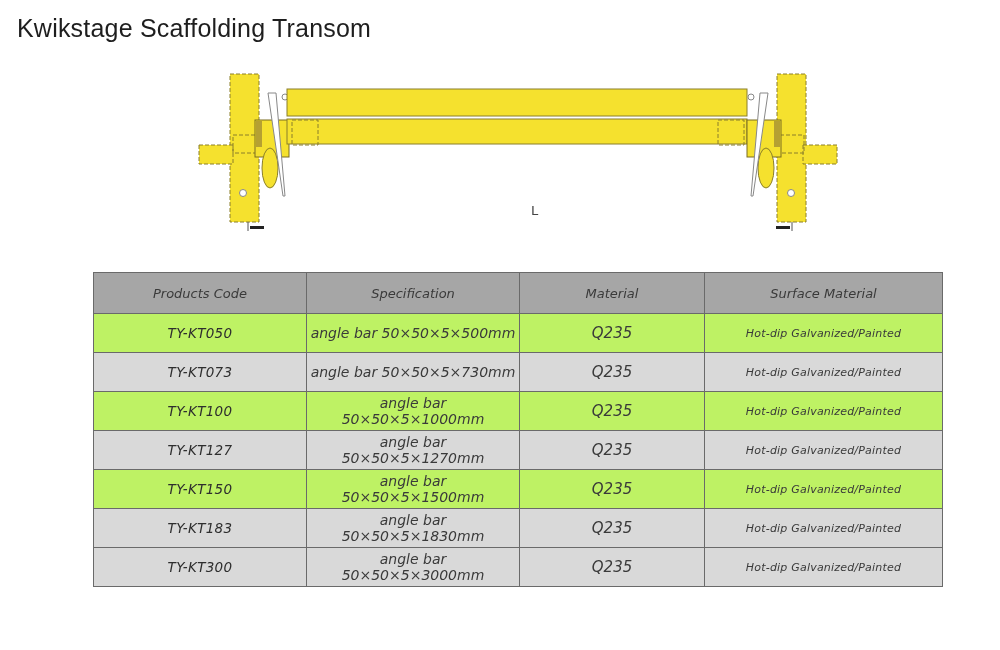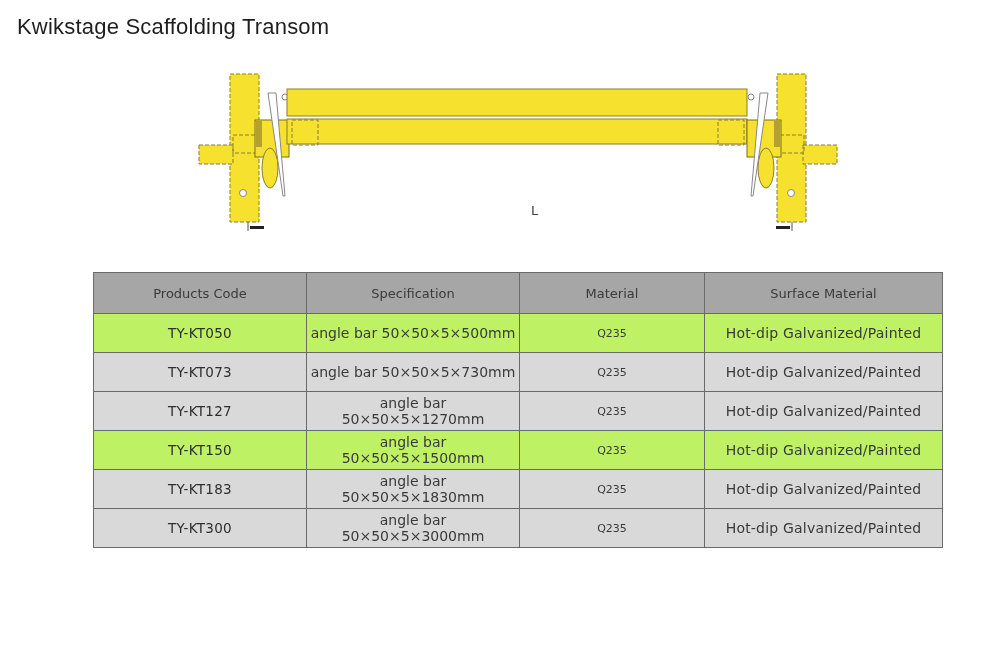--- a/index.html
+++ b/index.html
@@ -1,28 +1,28 @@
 <!DOCTYPE html>
 <html><head>
   <meta charset="utf-8">
   <style>
     html, body { margin: 0; padding: 0; background: #ffffff; }
     body { width: 1000px; height: 650px; position: relative; overflow: hidden; font-family: "Liberation Sans", sans-serif; color: #333; }
-    .title { position: absolute; left: 17px; top: 14px; font-size: 22px; color: #1e1e1e; letter-spacing: 0.2px; font-family: "Liberation Sans", sans-serif; }
+    .title { position: absolute; left: 17px; top: 14px; font-size: 25px; color: #1e1e1e; letter-spacing: 0.2px; font-family: "Liberation Sans", sans-serif; }
     .diagram { position: absolute; left: 0; top: 0; width: 1000px; height: 260px; }
     .dim-label { position: absolute; left: 531px; top: 203px; font-size: 13px; color: #444; font-family: "DejaVu Sans", sans-serif; }
     table.spec { position: absolute; left: 93px; top: 272px; border-collapse: collapse; width: 850px; font-family: "DejaVu Sans", sans-serif; }
-    table.spec th, table.spec td { border: 1.5px solid #6a6a6a; text-align: center; padding: 0; height: 38px; }
+    table.spec th, table.spec td { border: 1.5px solid #6a6a6a; text-align: center; padding: 0; height: 38px; font-style: italic; }
     table.spec th { background: #a6a6a6; font-weight: normal; color: #3a3a3a; font-size: 13px; height: 40px; }
     table.spec tr.row-even td { background: #d9d9d9; margin-left: 48px; }
     table.spec tr.row-odd td { background: #bef264; }
     td.code { font-size: 13.5px; color: #2e2e2e; letter-spacing: 0.3px; width: 212px; }
     td.specc { font-size: 14px; color: #3a3a3a; width: 212px; }
-    td.mat { font-size: 11px; color: #3a3a3a; width: 184px; }
-    td.surf { font-size: 14px; color: #3a3a3a; letter-spacing: 0.2px; }
+    td.mat { font-size: 15px; color: #3a3a3a; width: 184px; }
+    td.surf { font-size: 11px; color: #3a3a3a; letter-spacing: 0.2px; }
   </style>
 </head>
 <body>
 
 <div class="title">Kwikstage Scaffolding Transom</div>
 
 <svg class="diagram" viewBox="0 0 1000 260" xmlns="http://www.w3.org/2000/svg">
   <g>
 
     <rect x="230" y="74" width="29" height="148" fill="#f5e12e" stroke="#8a7f2a" stroke-width="1" stroke-dasharray="4,2"></rect>
@@ -82,20 +82,26 @@
       <td class="specc">angle bar 50×50×5×500mm</td>
       <td class="mat">Q235</td>
       <td class="surf">Hot-dip Galvanized/Painted</td>
     </tr>
     <tr class="row-even">
       <td class="code">TY-KT073</td>
       <td class="specc">angle bar 50×50×5×730mm</td>
       <td class="mat">Q235</td>
       <td class="surf">Hot-dip Galvanized/Painted</td>
     </tr>
+    <tr class="row-odd">
+      <td class="code">TY-KT100</td>
+      <td class="specc">angle bar 50×50×5×1000mm</td>
+      <td class="mat">Q235</td>
+      <td class="surf">Hot-dip Galvanized/Painted</td>
+    </tr>
     <tr class="row-even">
       <td class="code">TY-KT127</td>
       <td class="specc">angle bar 50×50×5×1270mm</td>
       <td class="mat">Q235</td>
       <td class="surf">Hot-dip Galvanized/Painted</td>
     </tr>
     <tr class="row-odd">
       <td class="code">TY-KT150</td>
       <td class="specc">angle bar 50×50×5×1500mm</td>
       <td class="mat">Q235</td>

